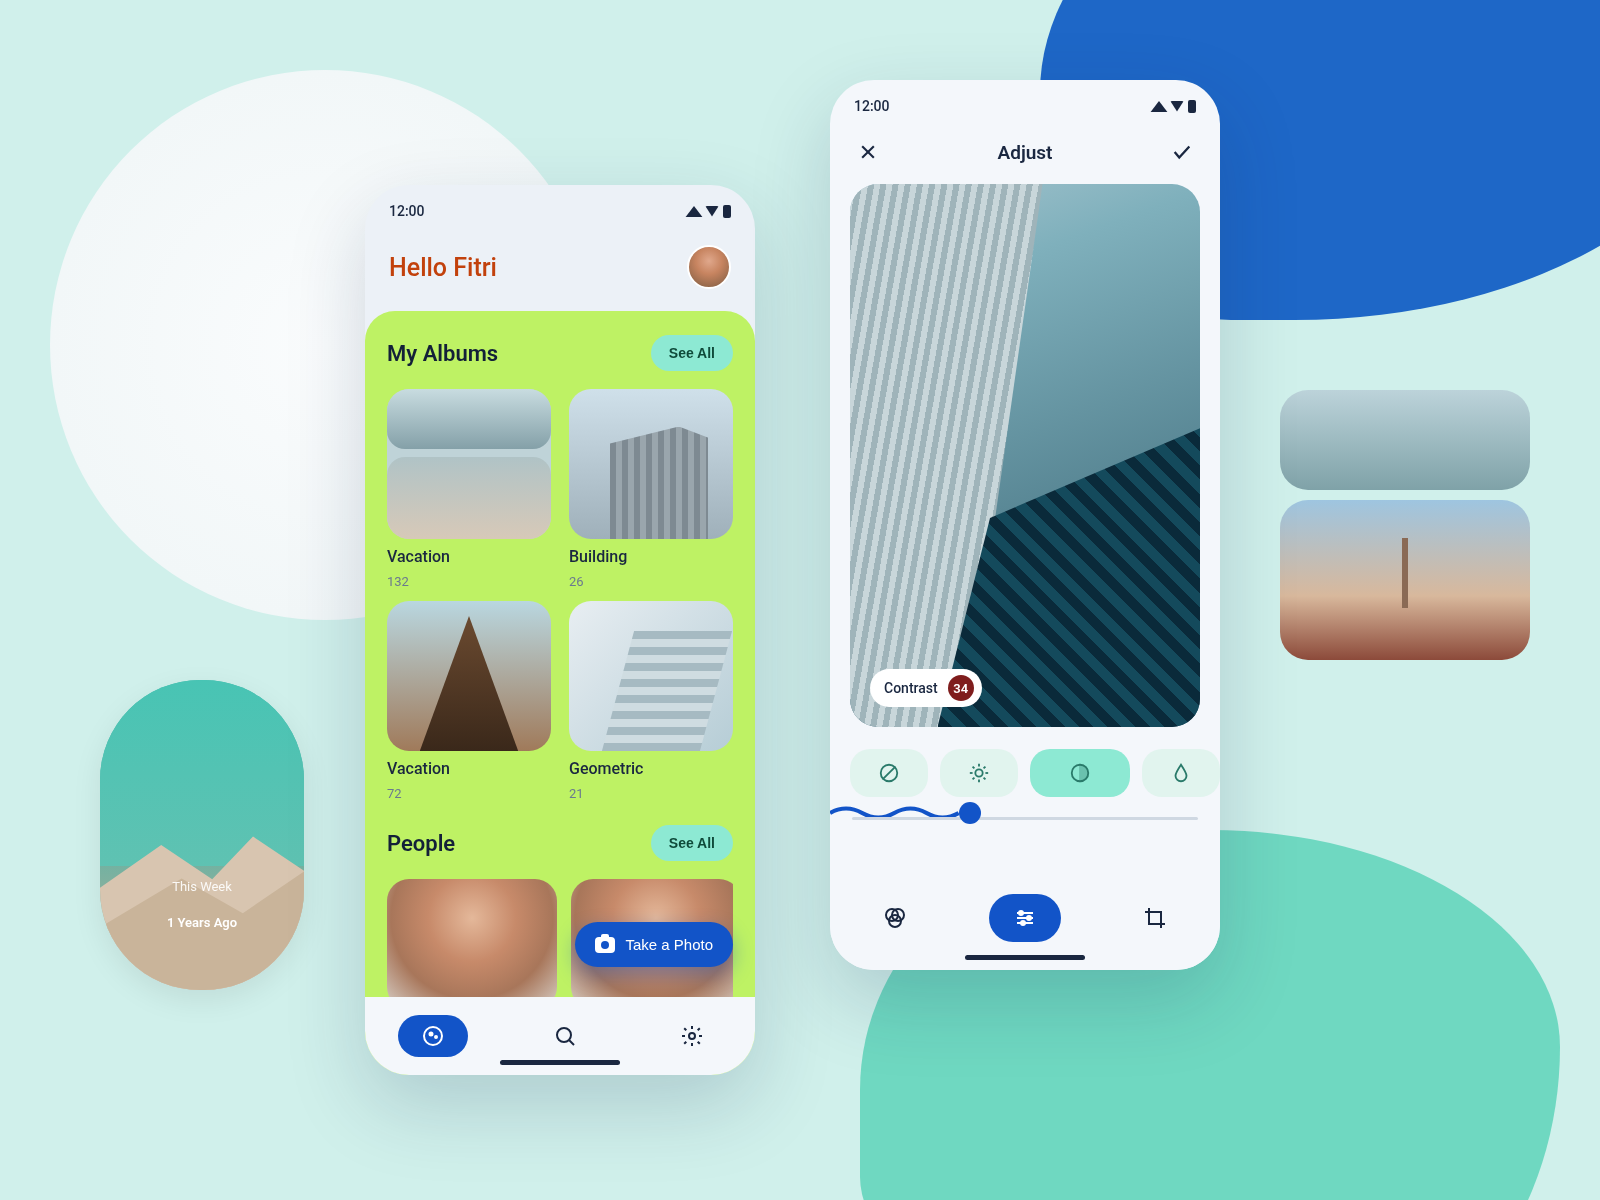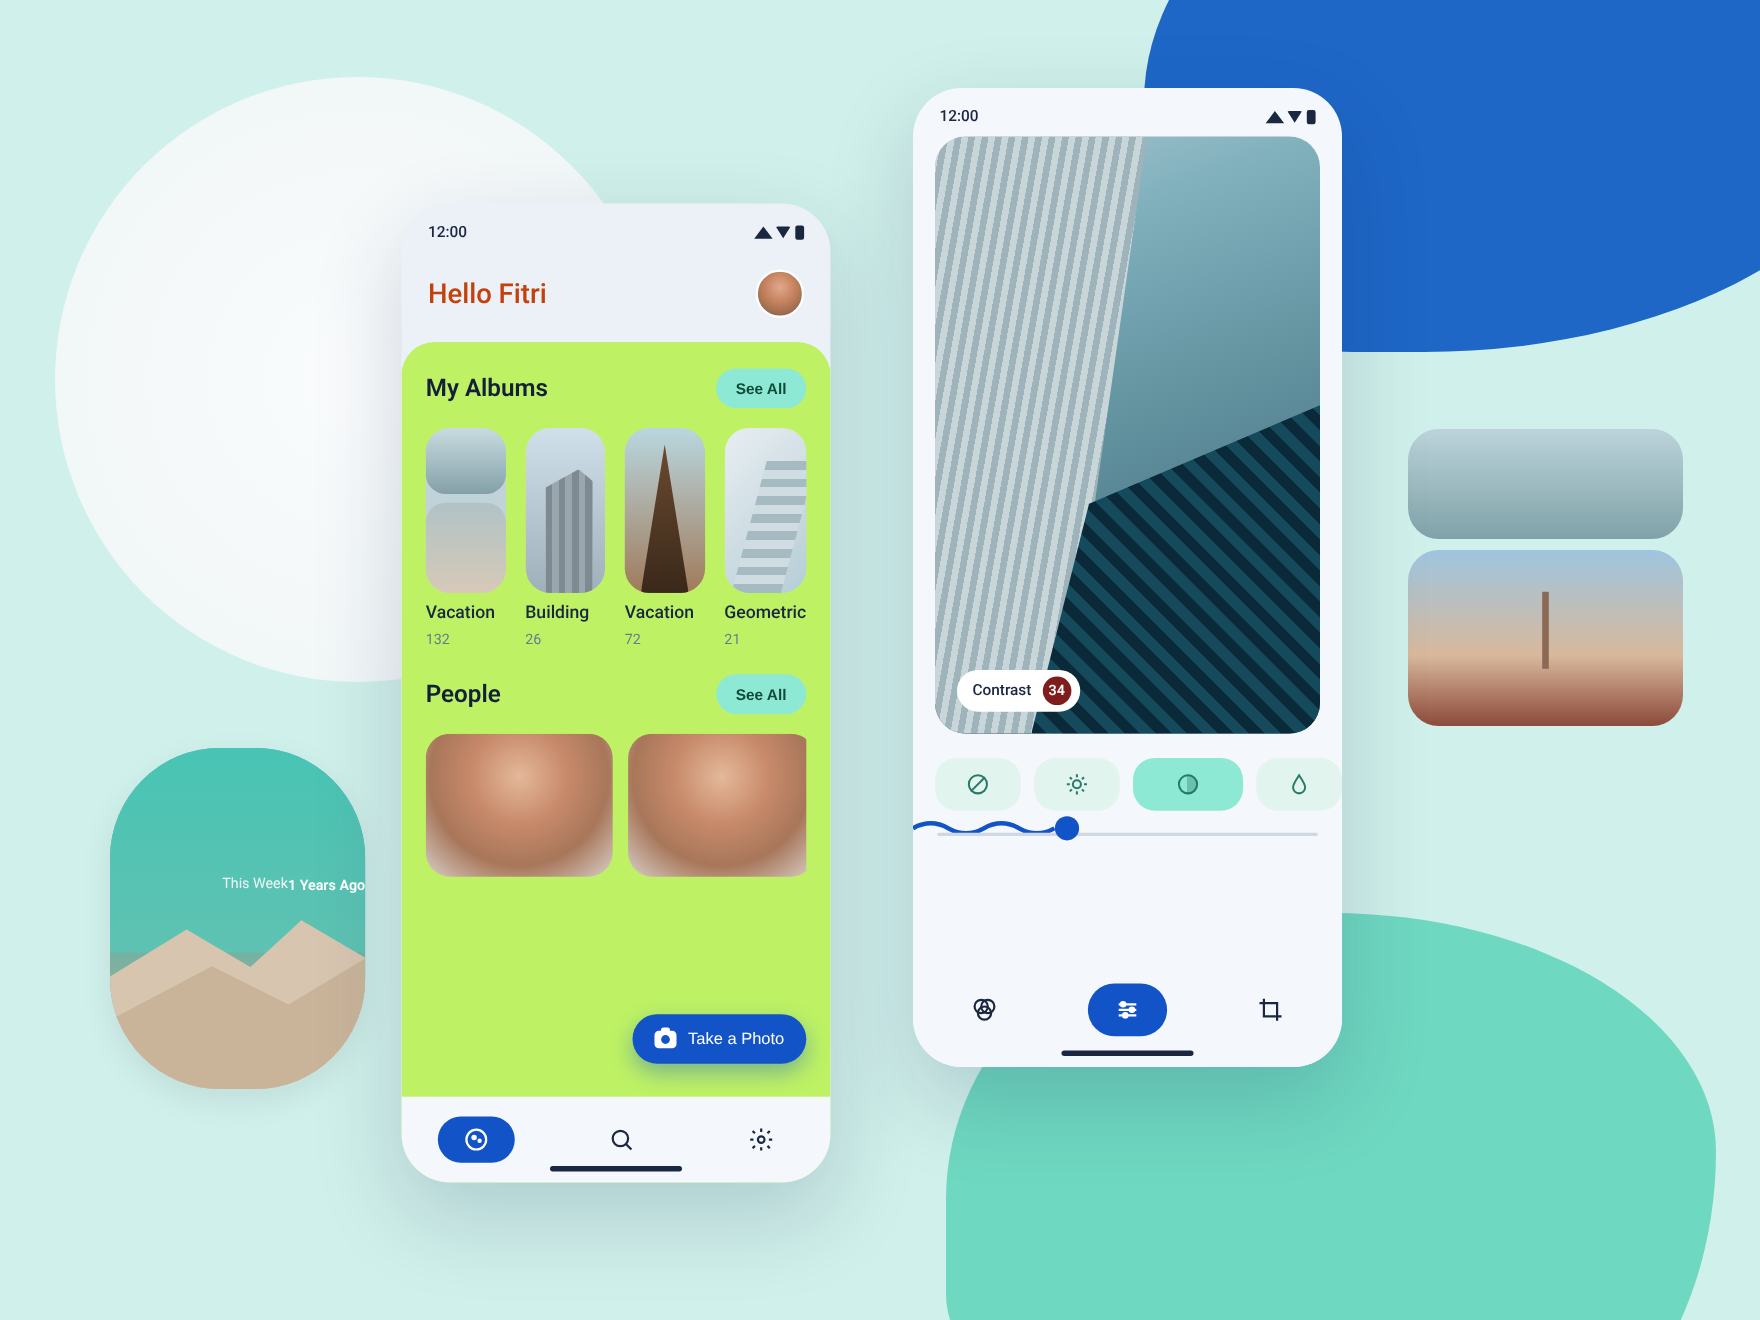--- a/index.html
+++ b/index.html
@@ -32,30 +32,31 @@
   width: 700px; height: 520px;
   background: #6fd8c1;
   border-radius: 50% 60% 40% 70% / 60% 50% 70% 40%;
   bottom: -150px; right: 40px;
 }
 
 
 .memory-pill {
   position: absolute;
   left: 100px; top: 680px;
-  width: 232px; height: 310px;
+  width: 204px; height: 310px;
   border-radius: 100px;
   background: linear-gradient(180deg, #3fb8a9 0%, #4bb5a8 40%, #c7ab93 100%);
   display: flex;
-  flex-direction: row;
+  flex-direction: column;
   justify-content: flex-end;
   align-items: center;
   padding-bottom: 60px;
   overflow: hidden;
   box-shadow: 0 10px 30px rgba(0,0,0,0.08);
+  gap: 17px;
 }
 .memory-pill::before {
   content: "";
   position: absolute;
   top: 0; left: 0; right: 0; height: 60%;
   background: linear-gradient(180deg, #48c4b4, #5fc2b2);
 }
 .memory-pill .geo {
   position: absolute;
   bottom: 0; left: 0; right: 0; height: 55%;
@@ -146,22 +147,22 @@
   color: #0f4a3a;
   font-weight: 600;
   font-size: 14px;
   padding: 10px 18px;
   border-radius: 20px;
   border: none;
 }
 
 .albums-grid {
   display: grid;
-  grid-template-columns: 1fr 1fr 1fr 1fr;
-  gap: 25px 18px;
+  grid-template-columns: 1fr 1fr;
+  gap: 12px 18px;
   margin-bottom: 24px;
 }
 .album { display:flex; flex-direction:column; gap:8px;}
 .album-art {
   height: 150px;
   border-radius: 22px;
   position: relative;
   overflow: hidden;
 }
 .album-name { font-size: 16px; font-weight: 500; color:#1a2740;}
@@ -418,20 +419,34 @@
 
 <div class="phone phone-right">
   <div class="status-bar">
     <span>12:00</span>
     <div class="status-icons">
       <div class="sig-triangle"></div>
       <div class="wifi-ic"></div>
       <div class="batt"></div>
     </div>
   </div>
+  <div class="adjust-header">
+    <button class="icon-btn">
+      <svg width="20" height="20" viewBox="0 0 24 24" stroke="currentColor" stroke-width="2.5" fill="none">
+          <line x1="5" y1="5" x2="19" y2="19"></line>
+          <line x1="19" y1="5" x2="5" y2="19"></line>
+        </svg>
+    </button>
+    <div class="title">Adjust</div>
+    <button class="icon-btn">
+      <svg width="22" height="22" viewBox="0 0 24 24" stroke="currentColor" stroke-width="2.5" fill="none">
+          <polyline points="4 12 9 18 20 6"></polyline>
+        </svg>
+    </button>
+  </div>
 
   <div class="main-image">
     <div class="contrast-pill">
       <span>Contrast</span>
       <span class="contrast-val">34</span>
     </div>
   </div>
 
   <div class="adjust-tools">
     <button class="tool-chip">

